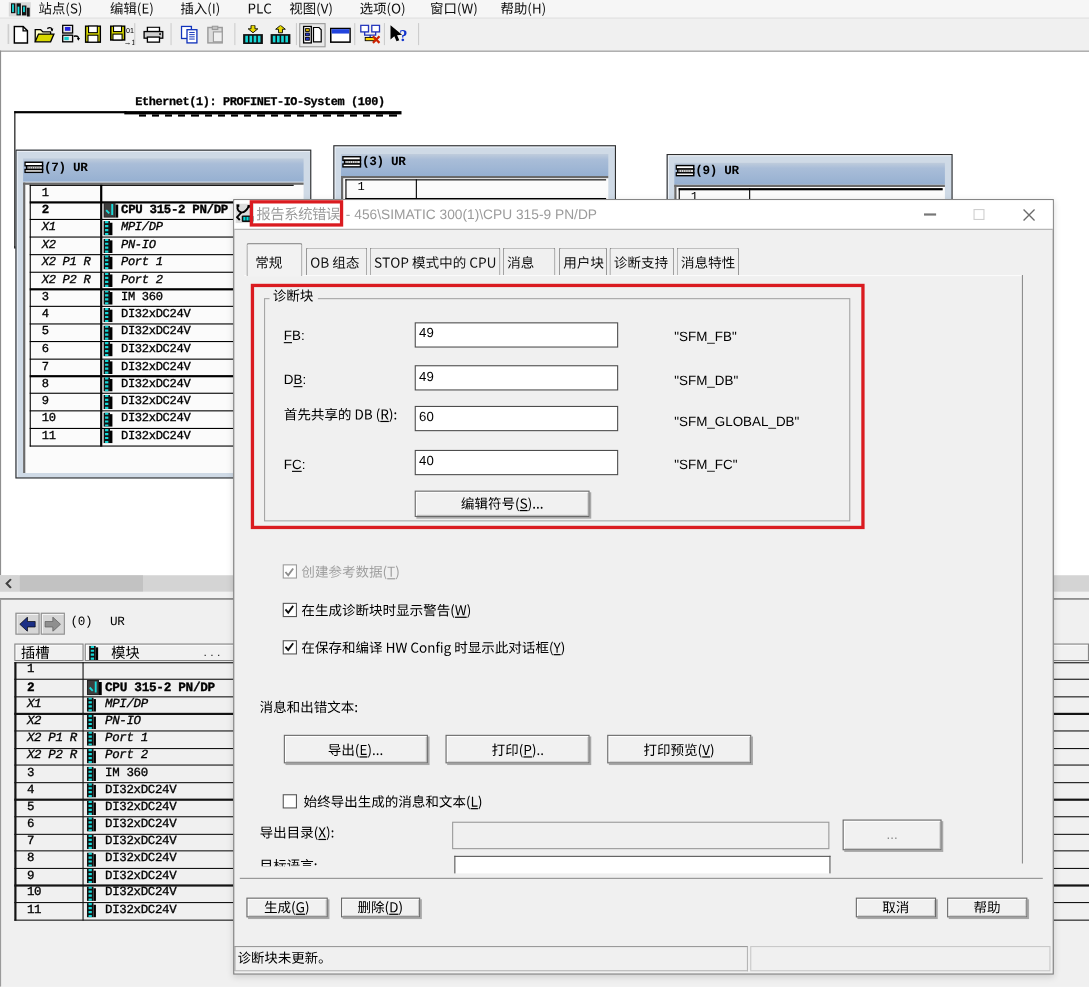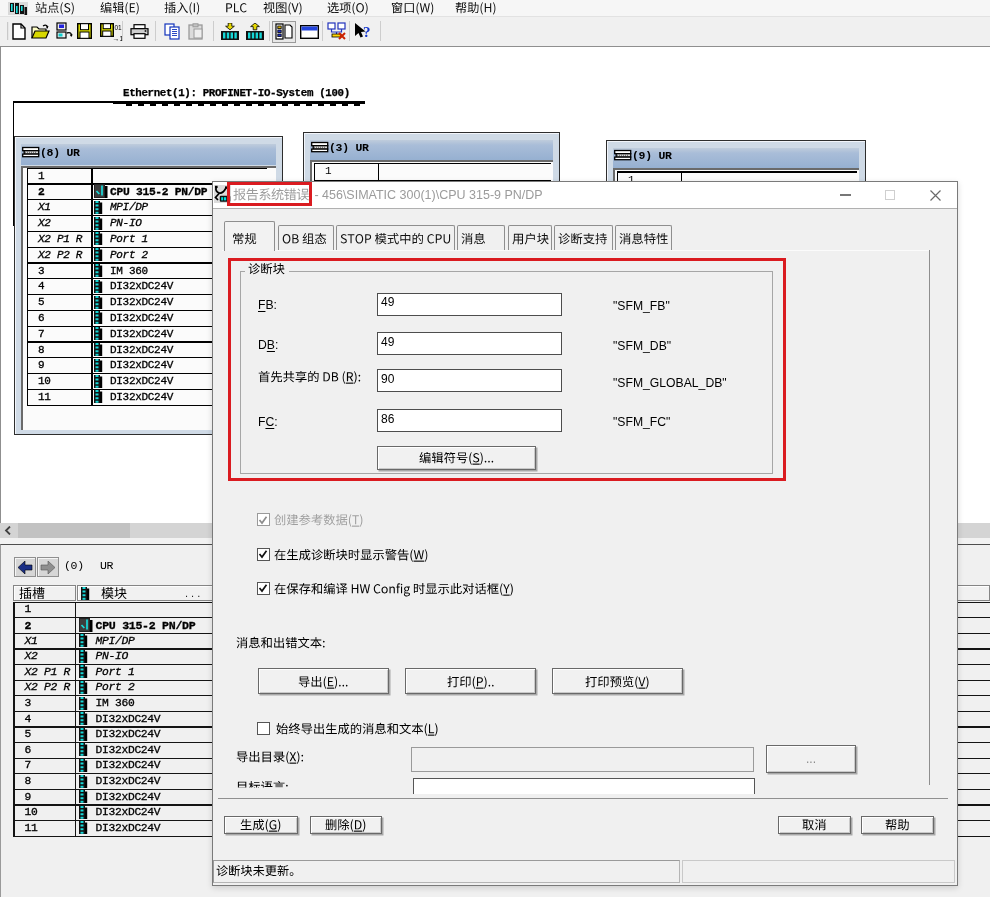--- a/index.html
+++ b/index.html
@@ -144,21 +144,21 @@
 <div style="position:absolute;left:12.5px;top:101px;width:1.6px;height:124px;background:#000"></div>
 <div style="position:absolute;left:12.5px;top:224px;width:5px;height:1.6px;background:#000"></div>
 <div style="position:absolute;left:14px;top:136px;width:269px;height:299px;background:#cfdae6;border:1.2px solid #2e2e2e;box-shadow:inset 1px 1px 0 #f2f5fa"></div>
 <div style="position:absolute;left:21px;top:143.5px;width:255px;height:21.5px;background:linear-gradient(#bfccdc 0px,#a9bdd8 5px,#96b0d1)"></div>
 <svg style="position:absolute;left:21.5px;top:146px" width="19" height="12" viewBox="0 0 19 12">
       <rect x="0.7" y="1.5" width="16" height="3.2" fill="#fff" stroke="#000" stroke-width="1.3"></rect>
       <rect x="2.2" y="4.7" width="14.5" height="3.4" fill="#d9d9d9" stroke="#000" stroke-width="1.3"></rect>
       <path d="M3.5 5.5v2M5.5 5.5v2M7.5 5.5v2M9.5 5.5v2M11.5 5.5v2M13.5 5.5v2" stroke="#555" stroke-width="0.7"></path>
       <rect x="0.7" y="8.1" width="16" height="2.6" fill="#fff" stroke="#000" stroke-width="1.3"></rect>
     </svg>
-<div style="position:absolute;left:40px;top:146px;font-family:&quot;Liberation Mono&quot;,monospace;font-size:11.5px;font-weight:bold;letter-spacing:-0.3px;color:#000">(8) UR</div>
+<div style="position:absolute;left:40px;top:146px;font-family:&quot;Liberation Mono&quot;,monospace;font-size:11.5px;font-weight:bold;letter-spacing:-0.3px;color:#000">(7) UR</div>
 <div style="position:absolute;left:21px;top:165.5px;width:255px;height:264.5px;background:#fbfbfb;border-top:2px solid #6a6a6a;border-left:2px solid #6a6a6a"></div>
 <div style="position:absolute;left:26.5px;top:167.5px;width:240px;height:1.6px;background:#000"></div>
 <div style="position:absolute;left:26.5px;top:183.3px;width:240px;height:1.4px;background:#000"></div>
 <div style="position:absolute;left:26.5px;top:199.1px;width:240px;height:1.4px;background:#000"></div>
 <div style="position:absolute;left:26.5px;top:214.9px;width:240px;height:1.4px;background:#000"></div>
 <div style="position:absolute;left:26.5px;top:230.7px;width:240px;height:1.4px;background:#000"></div>
 <div style="position:absolute;left:26.5px;top:246.5px;width:240px;height:1.4px;background:#000"></div>
 <div style="position:absolute;left:26.5px;top:262.3px;width:240px;height:1.4px;background:#000"></div>
 <div style="position:absolute;left:26.5px;top:278.1px;width:240px;height:1.4px;background:#000"></div>
 <div style="position:absolute;left:26.5px;top:293.9px;width:240px;height:1.4px;background:#000"></div>
@@ -516,25 +516,25 @@
 <div style="position:absolute;z-index:11;left:613px;top:299px;font-family:&quot;Liberation Sans&quot;,sans-serif;font-size:12.2px;color:#000">"SFM_FB"</div>
 <div style="position:absolute;left:258px;top:337.5px;font-family:&quot;Liberation Sans&quot;,sans-serif;font-size:12.2px;color:#000;z-index:11;white-space:pre">D<span style="text-decoration:underline;text-underline-offset:2px">B</span>:</div>
 <div style="position:absolute;z-index:11;left:377px;top:332px;width:185px;height:23px;background:#fff;border:1px solid #4d4d4d"></div>
 <div style="position:absolute;z-index:11;left:381px;top:334.5px;font-family:&quot;Liberation Sans&quot;,sans-serif;font-size:12px;color:#000">49</div>
 <div style="position:absolute;z-index:11;left:613px;top:338.5px;font-family:&quot;Liberation Sans&quot;,sans-serif;font-size:12.2px;color:#000">"SFM_DB"</div>
 <svg style="position:absolute;left:258.0px;top:367.7px;z-index:11" width="105" height="18" viewBox="0 -13.3 105 18">
       <path d="M2.8 -4.6H9.5V-3.8H2.8ZM2.8 -2.6H9.5V-1.8H2.8ZM2.8 -0.5H9.6V0.3H2.8ZM0.7 -8.6H11.7V-7.8H0.7ZM2.1 -6.6H10.2V1.0H9.3V-5.8H3.0V1.0H2.1ZM5.7 -8.2 6.8 -8.1Q6.7 -7.6 6.5 -7.0Q6.3 -6.5 6.1 -6.1L5.2 -6.2Q5.3 -6.5 5.4 -6.8Q5.5 -7.2 5.6 -7.5Q5.6 -7.9 5.7 -8.2ZM8.6 -10.4 9.7 -10.1Q9.3 -9.6 8.9 -9.1Q8.6 -8.6 8.2 -8.3L7.4 -8.5Q7.6 -8.8 7.9 -9.1Q8.1 -9.4 8.3 -9.7Q8.5 -10.1 8.6 -10.4ZM2.8 -10.0 3.6 -10.4Q4.0 -10.1 4.3 -9.6Q4.6 -9.2 4.8 -8.9L3.9 -8.5Q3.8 -8.8 3.5 -9.2Q3.1 -9.7 2.8 -10.0Z M19.6 -4.4H20.5V-0.5Q20.5 -0.3 20.6 -0.2Q20.7 -0.1 21.0 -0.1Q21.1 -0.1 21.3 -0.1Q21.6 -0.1 21.8 -0.1Q22.1 -0.1 22.3 -0.1Q22.5 -0.1 22.6 -0.1Q22.8 -0.1 23.0 -0.2Q23.1 -0.4 23.1 -0.7Q23.2 -1.1 23.2 -1.9Q23.3 -1.9 23.4 -1.8Q23.6 -1.7 23.8 -1.7Q23.9 -1.6 24.0 -1.6Q24.0 -0.6 23.9 -0.1Q23.7 0.4 23.5 0.6Q23.2 0.8 22.7 0.8Q22.6 0.8 22.3 0.8Q22.1 0.8 21.8 0.8Q21.5 0.8 21.3 0.8Q21.0 0.8 20.9 0.8Q20.4 0.8 20.1 0.7Q19.8 0.6 19.7 0.3Q19.6 -0.0 19.6 -0.5ZM13.1 -5.0H23.9V-4.1H13.1ZM15.1 -8.4H23.0V-7.5H15.1ZM16.3 -4.4H17.2Q17.2 -3.4 17.0 -2.6Q16.8 -1.8 16.3 -1.1Q15.9 -0.4 15.3 0.1Q14.6 0.7 13.5 1.0Q13.4 0.9 13.3 0.8Q13.2 0.6 13.1 0.5Q13.0 0.4 12.9 0.3Q13.9 -0.0 14.5 -0.5Q15.2 -1.0 15.5 -1.6Q15.9 -2.2 16.0 -2.9Q16.2 -3.6 16.3 -4.4ZM15.3 -10.0 16.3 -9.9Q16.1 -9.2 15.8 -8.4Q15.5 -7.6 15.2 -6.9Q14.8 -6.2 14.4 -5.6Q14.3 -5.7 14.1 -5.8Q14.0 -5.9 13.8 -6.0Q13.7 -6.0 13.6 -6.1Q14.0 -6.6 14.3 -7.3Q14.7 -8.0 14.9 -8.7Q15.2 -9.4 15.3 -10.0ZM18.0 -10.3H18.9V-4.8H18.0Z M28.0 -10.2H29.0V-3.3H28.0ZM32.5 -10.2H33.5V-3.3H32.5ZM25.2 -3.9H36.4V-3.0H25.2ZM25.7 -7.7H35.9V-6.8H25.7ZM31.8 -1.8 32.6 -2.3Q33.2 -1.9 33.9 -1.4Q34.5 -0.9 35.1 -0.4Q35.7 0.0 36.1 0.4L35.2 1.0Q34.9 0.6 34.3 0.1Q33.7 -0.4 33.1 -0.9Q32.4 -1.4 31.8 -1.8ZM28.6 -2.3 29.6 -1.9Q29.2 -1.4 28.6 -0.9Q28.0 -0.3 27.4 0.2Q26.7 0.6 26.1 1.0Q26.0 0.9 25.9 0.8Q25.7 0.7 25.6 0.5Q25.5 0.4 25.4 0.3Q26.0 0.0 26.6 -0.4Q27.2 -0.9 27.8 -1.4Q28.3 -1.8 28.6 -2.3Z M37.6 -2.2H48.6V-1.4H37.6ZM38.7 -4.4H46.5V-3.7H38.7ZM42.5 -2.9H43.5V0.0Q43.5 0.4 43.4 0.6Q43.3 0.8 42.9 0.9Q42.6 1.0 42.1 1.0Q41.5 1.0 40.7 1.0Q40.6 0.8 40.6 0.6Q40.5 0.4 40.4 0.2Q40.8 0.2 41.2 0.3Q41.6 0.3 41.9 0.3Q42.2 0.3 42.3 0.3Q42.4 0.2 42.5 0.2Q42.5 0.1 42.5 0.0ZM46.3 -4.4H46.5L46.7 -4.5L47.4 -4.0Q46.8 -3.6 46.1 -3.3Q45.3 -3.0 44.6 -2.8Q43.8 -2.6 43.0 -2.4Q42.9 -2.5 42.8 -2.7Q42.7 -2.8 42.5 -2.9Q43.2 -3.1 43.9 -3.3Q44.6 -3.5 45.3 -3.8Q45.9 -4.0 46.3 -4.3ZM40.2 -7.0V-5.9H46.0V-7.0ZM39.2 -7.7H46.9V-5.2H39.2ZM37.7 -9.3H48.4V-8.5H37.7ZM42.2 -10.2 43.1 -10.4Q43.3 -10.1 43.5 -9.7Q43.7 -9.2 43.8 -8.9L42.8 -8.7Q42.7 -9.0 42.6 -9.4Q42.4 -9.9 42.2 -10.2Z M50.8 -8.4H54.6V-0.3H50.8V-1.1H53.7V-7.5H50.8ZM50.3 -8.4H51.1V0.7H50.3ZM50.8 -4.9H54.1V-4.1H50.8ZM52.1 -10.4 53.1 -10.2Q53.0 -9.6 52.7 -9.0Q52.5 -8.4 52.3 -8.0L51.6 -8.2Q51.7 -8.5 51.8 -8.9Q51.9 -9.3 52.0 -9.7Q52.1 -10.0 52.1 -10.4ZM56.3 -8.4H60.1V-7.5H56.3ZM59.8 -8.4H60.6Q60.6 -8.4 60.6 -8.3Q60.6 -8.2 60.6 -8.1Q60.6 -8.0 60.6 -7.9Q60.5 -5.8 60.5 -4.3Q60.4 -2.9 60.3 -1.9Q60.2 -1.0 60.1 -0.5Q60.0 0.0 59.8 0.2Q59.6 0.5 59.3 0.6Q59.1 0.7 58.8 0.7Q58.5 0.8 58.0 0.8Q57.5 0.8 56.9 0.7Q56.9 0.5 56.8 0.3Q56.8 0.0 56.6 -0.2Q57.2 -0.1 57.7 -0.1Q58.2 -0.1 58.5 -0.1Q58.6 -0.1 58.8 -0.1Q58.9 -0.2 59.0 -0.3Q59.1 -0.5 59.3 -1.0Q59.4 -1.5 59.5 -2.4Q59.5 -3.3 59.6 -4.7Q59.7 -6.2 59.8 -8.2ZM56.6 -10.4 57.4 -10.2Q57.2 -9.3 56.9 -8.4Q56.6 -7.5 56.2 -6.7Q55.8 -6.0 55.4 -5.4Q55.3 -5.4 55.2 -5.5Q55.1 -5.6 54.9 -5.7Q54.8 -5.8 54.7 -5.9Q55.1 -6.4 55.4 -7.2Q55.8 -7.9 56.1 -8.7Q56.4 -9.5 56.6 -10.4ZM56.0 -5.2 56.7 -5.6Q57.1 -5.2 57.4 -4.7Q57.8 -4.2 58.1 -3.7Q58.5 -3.2 58.7 -2.8L57.9 -2.3Q57.7 -2.7 57.4 -3.2Q57.1 -3.7 56.7 -4.2Q56.3 -4.8 56.0 -5.2Z M65.5 0.0V-9.0H67.7Q69.1 -9.0 70.1 -8.5Q71.0 -8.0 71.5 -7.0Q72.0 -6.0 72.0 -4.5Q72.0 -3.1 71.5 -2.1Q71.0 -1.1 70.1 -0.5Q69.2 0.0 67.8 0.0ZM66.6 -0.9H67.7Q68.7 -0.9 69.4 -1.4Q70.1 -1.8 70.5 -2.6Q70.8 -3.4 70.8 -4.5Q70.8 -5.7 70.5 -6.5Q70.1 -7.3 69.4 -7.7Q68.7 -8.1 67.7 -8.1H66.6Z M74.0 0.0V-9.0H76.6Q77.5 -9.0 78.2 -8.8Q78.9 -8.6 79.3 -8.1Q79.7 -7.6 79.7 -6.8Q79.7 -6.4 79.6 -6.0Q79.4 -5.6 79.1 -5.3Q78.8 -5.0 78.4 -4.9V-4.8Q79.2 -4.6 79.7 -4.1Q80.2 -3.6 80.2 -2.6Q80.2 -1.8 79.8 -1.2Q79.4 -0.6 78.6 -0.3Q77.8 0.0 76.8 0.0ZM75.1 -5.2H76.4Q77.6 -5.2 78.1 -5.6Q78.6 -6.0 78.6 -6.7Q78.6 -7.5 78.1 -7.8Q77.5 -8.1 76.5 -8.1H75.1ZM75.1 -0.9H76.7Q77.8 -0.9 78.5 -1.3Q79.1 -1.8 79.1 -2.7Q79.1 -3.5 78.5 -3.9Q77.8 -4.3 76.7 -4.3H75.1Z M86.5 2.4Q85.6 1.0 85.2 -0.5Q84.7 -2.0 84.7 -3.8Q84.7 -5.6 85.2 -7.2Q85.6 -8.7 86.5 -10.1L87.2 -9.7Q86.4 -8.4 86.0 -6.9Q85.6 -5.4 85.6 -3.8Q85.6 -2.3 86.0 -0.7Q86.4 0.8 87.2 2.1Z M88.9 0.0V-9.0H91.8Q92.7 -9.0 93.4 -8.8Q94.1 -8.5 94.5 -8.0Q94.9 -7.4 94.9 -6.5Q94.9 -5.6 94.5 -5.0Q94.1 -4.4 93.4 -4.1Q92.7 -3.8 91.8 -3.8H90.1V0.0ZM90.1 -4.7H91.6Q92.7 -4.7 93.2 -5.2Q93.8 -5.6 93.8 -6.5Q93.8 -7.4 93.2 -7.7Q92.7 -8.1 91.6 -8.1H90.1ZM93.9 0.0 91.5 -4.1 92.4 -4.7 95.2 0.0Z M96.7 2.4 96.0 2.1Q96.8 0.8 97.2 -0.7Q97.6 -2.3 97.6 -3.8Q97.6 -5.4 97.2 -6.9Q96.8 -8.4 96.0 -9.7L96.7 -10.1Q97.6 -8.7 98.1 -7.2Q98.6 -5.6 98.6 -3.8Q98.6 -2.0 98.1 -0.5Q97.6 1.0 96.7 2.4Z M101.4 -4.8Q101.1 -4.8 100.8 -5.0Q100.6 -5.3 100.6 -5.7Q100.6 -6.0 100.8 -6.3Q101.1 -6.5 101.4 -6.5Q101.7 -6.5 102.0 -6.3Q102.2 -6.0 102.2 -5.7Q102.2 -5.3 102.0 -5.0Q101.7 -4.8 101.4 -4.8ZM101.4 0.2Q101.1 0.2 100.8 -0.1Q100.6 -0.3 100.6 -0.7Q100.6 -1.1 100.8 -1.3Q101.1 -1.6 101.4 -1.6Q101.7 -1.6 102.0 -1.3Q102.2 -1.1 102.2 -0.7Q102.2 -0.3 102.0 -0.1Q101.7 0.2 101.4 0.2Z" fill="#000"></path>
       <rect x="87.7" y="1.3" width="7.8" height="1.1" fill="#000"></rect>
     </svg>
 <div style="position:absolute;z-index:11;left:377px;top:369px;width:185px;height:23px;background:#fff;border:1px solid #4d4d4d"></div>
-<div style="position:absolute;z-index:11;left:381px;top:371.5px;font-family:&quot;Liberation Sans&quot;,sans-serif;font-size:12px;color:#000">90</div>
+<div style="position:absolute;z-index:11;left:381px;top:371.5px;font-family:&quot;Liberation Sans&quot;,sans-serif;font-size:12px;color:#000">60</div>
 <div style="position:absolute;z-index:11;left:613px;top:375.5px;font-family:&quot;Liberation Sans&quot;,sans-serif;font-size:12.2px;color:#000">"SFM_GLOBAL_DB"</div>
 <div style="position:absolute;left:258px;top:414.5px;font-family:&quot;Liberation Sans&quot;,sans-serif;font-size:12.2px;color:#000;z-index:11;white-space:pre">F<span style="text-decoration:underline;text-underline-offset:2px">C</span>:</div>
 <div style="position:absolute;z-index:11;left:377px;top:409px;width:185px;height:23px;background:#fff;border:1px solid #4d4d4d"></div>
-<div style="position:absolute;z-index:11;left:381px;top:411.5px;font-family:&quot;Liberation Sans&quot;,sans-serif;font-size:12px;color:#000">86</div>
+<div style="position:absolute;z-index:11;left:381px;top:411.5px;font-family:&quot;Liberation Sans&quot;,sans-serif;font-size:12px;color:#000">40</div>
 <div style="position:absolute;z-index:11;left:613px;top:414.5px;font-family:&quot;Liberation Sans&quot;,sans-serif;font-size:12.2px;color:#000">"SFM_FC"</div>
 <div style="position:absolute;z-index:11;left:377px;top:446px;width:159px;height:23.5px;background:#f1f1f1;border:1px solid #696969;box-shadow:inset 1px 1px 0 #ffffff,inset -1px -1px 0 #c9c9c9,1.5px 1.5px 0 #a8a8a8"></div>
 <svg style="position:absolute;left:418.9px;top:448.7px;z-index:11" width="77" height="18" viewBox="0 -13.3 77 18">
       <path d="M0.8 -2.2Q0.8 -2.3 0.8 -2.5Q0.7 -2.6 0.7 -2.8Q0.6 -2.9 0.6 -3.1Q0.7 -3.1 1.0 -3.3Q1.2 -3.5 1.4 -3.9Q1.6 -4.1 1.8 -4.4Q2.1 -4.8 2.4 -5.4Q2.8 -5.9 3.1 -6.5Q3.4 -7.1 3.7 -7.8L4.5 -7.3Q4.0 -6.5 3.5 -5.7Q3.0 -4.8 2.5 -4.1Q2.0 -3.3 1.4 -2.7V-2.7Q1.4 -2.7 1.3 -2.6Q1.3 -2.6 1.1 -2.5Q1.0 -2.5 0.9 -2.4Q0.8 -2.3 0.8 -2.2ZM0.8 -2.2 0.8 -3.0 1.2 -3.3 4.1 -3.9Q4.1 -3.7 4.1 -3.5Q4.1 -3.3 4.2 -3.1Q3.1 -2.9 2.5 -2.8Q1.9 -2.6 1.6 -2.5Q1.2 -2.4 1.1 -2.4Q0.9 -2.3 0.8 -2.2ZM0.8 -5.2Q0.7 -5.3 0.7 -5.4Q0.6 -5.6 0.6 -5.8Q0.5 -5.9 0.5 -6.0Q0.6 -6.1 0.8 -6.3Q0.9 -6.5 1.1 -6.8Q1.2 -7.0 1.4 -7.3Q1.6 -7.7 1.8 -8.2Q2.0 -8.7 2.3 -9.2Q2.5 -9.8 2.6 -10.3L3.5 -10.0Q3.2 -9.2 2.9 -8.5Q2.5 -7.7 2.1 -7.0Q1.7 -6.3 1.3 -5.7V-5.7Q1.3 -5.7 1.2 -5.6Q1.1 -5.6 1.0 -5.5Q0.9 -5.4 0.8 -5.4Q0.8 -5.3 0.8 -5.2ZM0.8 -5.2 0.7 -5.9 1.2 -6.2 3.3 -6.4Q3.3 -6.2 3.2 -6.0Q3.2 -5.8 3.2 -5.6Q2.5 -5.5 2.0 -5.5Q1.6 -5.4 1.3 -5.4Q1.1 -5.3 1.0 -5.3Q0.8 -5.2 0.8 -5.2ZM0.5 -0.7Q1.2 -0.9 2.1 -1.3Q3.1 -1.6 4.1 -2.0L4.3 -1.3Q3.3 -0.9 2.4 -0.5Q1.5 -0.1 0.7 0.2ZM7.7 -4.6H8.3V0.6H7.7ZM9.2 -4.7H9.8V0.6H9.2ZM10.7 -5.1H11.4V0.1Q11.4 0.3 11.4 0.5Q11.3 0.7 11.2 0.8Q11.0 0.9 10.8 0.9Q10.6 0.9 10.2 0.9Q10.2 0.7 10.1 0.5Q10.1 0.3 10.0 0.2Q10.2 0.2 10.4 0.2Q10.5 0.2 10.6 0.2Q10.7 0.2 10.7 0.1ZM5.1 -9.0H5.9V-6.3Q5.9 -5.6 5.9 -4.7Q5.8 -3.8 5.7 -2.8Q5.6 -1.8 5.3 -0.9Q5.0 0.0 4.6 0.8Q4.5 0.7 4.4 0.6Q4.2 0.5 4.1 0.4Q4.0 0.3 3.9 0.3Q4.3 -0.5 4.5 -1.3Q4.8 -2.2 4.9 -3.1Q5.0 -4.0 5.1 -4.8Q5.1 -5.6 5.1 -6.3ZM5.5 -9.0H11.3V-6.1H5.5V-6.9H10.5V-8.2H5.5ZM5.9 -5.1H11.1V-4.3H6.7V0.9H5.9ZM6.3 -2.5H11.0V-1.8H6.3ZM7.4 -10.2 8.3 -10.4Q8.5 -10.1 8.7 -9.6Q8.9 -9.2 9.0 -8.9L8.1 -8.6Q8.0 -8.9 7.8 -9.4Q7.6 -9.8 7.4 -10.2Z M12.9 -8.9H17.4V-8.0H12.9ZM15.3 -7.0H16.2V0.9H15.3ZM12.8 -2.1Q13.4 -2.1 14.1 -2.3Q14.9 -2.4 15.8 -2.6Q16.6 -2.7 17.5 -2.9L17.6 -2.1Q16.3 -1.8 15.1 -1.6Q13.9 -1.3 13.0 -1.2ZM13.3 -4.1Q13.3 -4.2 13.2 -4.3Q13.2 -4.5 13.1 -4.6Q13.1 -4.8 13.0 -4.9Q13.2 -4.9 13.3 -5.2Q13.4 -5.5 13.6 -5.9Q13.7 -6.1 13.8 -6.5Q14.0 -7.0 14.1 -7.6Q14.3 -8.2 14.5 -8.9Q14.6 -9.6 14.7 -10.3L15.6 -10.1Q15.4 -9.2 15.2 -8.2Q14.9 -7.2 14.6 -6.3Q14.2 -5.3 13.9 -4.6V-4.6Q13.9 -4.6 13.8 -4.5Q13.7 -4.5 13.6 -4.4Q13.5 -4.3 13.4 -4.2Q13.3 -4.2 13.3 -4.1ZM13.3 -4.1V-4.9L13.8 -5.1H17.3V-4.3H14.2Q13.9 -4.3 13.6 -4.2Q13.4 -4.2 13.3 -4.1ZM22.3 -6.4H23.2V1.0H22.3ZM19.1 -9.2V-8.0H22.4V-9.2ZM18.2 -9.9H23.3V-7.3H18.2ZM17.5 -6.6H24.0V-5.8H17.5ZM18.7 -4.7H22.6V-4.0H18.7ZM18.7 -3.0H22.6V-2.3H18.7ZM18.3 -6.4H19.2V-0.8L18.3 -0.7ZM17.2 -0.9Q18.1 -1.0 19.2 -1.1Q20.3 -1.1 21.6 -1.2Q22.8 -1.3 24.1 -1.4L24.1 -0.6Q22.9 -0.5 21.7 -0.4Q20.4 -0.3 19.3 -0.3Q18.2 -0.2 17.4 -0.1Z M28.7 -5.3H36.2V-4.5H28.7ZM27.8 -6.8 28.7 -6.5Q28.3 -5.7 27.8 -5.0Q27.4 -4.2 26.8 -3.6Q26.3 -3.0 25.7 -2.5Q25.7 -2.6 25.6 -2.7Q25.5 -2.8 25.3 -3.0Q25.2 -3.1 25.1 -3.2Q25.6 -3.6 26.1 -4.2Q26.6 -4.8 27.1 -5.4Q27.5 -6.1 27.8 -6.8ZM33.6 -6.7H34.5V-0.2Q34.5 0.2 34.4 0.5Q34.3 0.7 34.0 0.8Q33.7 0.9 33.1 0.9Q32.5 1.0 31.7 1.0Q31.7 0.8 31.6 0.5Q31.5 0.2 31.4 0.1Q31.8 0.1 32.2 0.1Q32.6 0.1 32.9 0.1Q33.2 0.1 33.3 0.1Q33.5 0.1 33.6 0.0Q33.6 -0.0 33.6 -0.2ZM26.7 -9.2H30.4V-8.4H26.7ZM31.4 -9.2H36.1V-8.4H31.4ZM26.8 -10.4 27.7 -10.2Q27.5 -9.5 27.2 -8.8Q26.9 -8.2 26.5 -7.6Q26.2 -7.0 25.8 -6.6Q25.7 -6.7 25.6 -6.8Q25.5 -6.9 25.3 -7.0Q25.2 -7.1 25.0 -7.1Q25.6 -7.7 26.1 -8.6Q26.6 -9.4 26.8 -10.4ZM31.7 -10.4 32.6 -10.2Q32.2 -9.1 31.7 -8.2Q31.2 -7.3 30.6 -6.7Q30.5 -6.8 30.4 -6.9Q30.2 -7.0 30.1 -7.1Q29.9 -7.2 29.8 -7.2Q30.4 -7.8 30.9 -8.6Q31.4 -9.4 31.7 -10.4ZM27.5 -8.5 28.3 -8.8Q28.5 -8.3 28.8 -7.8Q29.0 -7.3 29.2 -7.0L28.4 -6.7Q28.2 -7.0 28.0 -7.6Q27.7 -8.1 27.5 -8.5ZM32.5 -8.5 33.3 -8.8Q33.6 -8.4 33.9 -8.0Q34.2 -7.5 34.4 -7.2L33.6 -6.9Q33.4 -7.2 33.1 -7.7Q32.8 -8.1 32.5 -8.5ZM29.5 -3.4 30.2 -3.8Q30.5 -3.4 30.8 -3.0Q31.1 -2.5 31.4 -2.1Q31.6 -1.7 31.8 -1.4L31.0 -0.9Q30.9 -1.2 30.6 -1.7Q30.3 -2.1 30.0 -2.6Q29.7 -3.0 29.5 -3.4ZM26.9 -4.7 27.8 -5.6 27.8 -5.6V1.0H26.9Z M40.1 -9.0V-7.3H46.0V-9.0ZM39.2 -9.8H46.9V-6.5H39.2ZM37.7 -5.4H48.4V-4.6H37.7ZM40.0 -3.2H46.2V-2.3H40.0ZM46.0 -3.2H46.9Q46.9 -3.2 46.9 -3.1Q46.9 -3.0 46.9 -2.9Q46.9 -2.8 46.9 -2.8Q46.7 -1.7 46.6 -1.1Q46.4 -0.4 46.2 0.0Q46.1 0.4 45.8 0.6Q45.6 0.8 45.4 0.9Q45.1 0.9 44.8 1.0Q44.4 1.0 43.9 1.0Q43.3 1.0 42.7 0.9Q42.7 0.7 42.6 0.5Q42.5 0.2 42.4 0.0Q43.0 0.1 43.6 0.1Q44.2 0.1 44.5 0.1Q44.7 0.1 44.8 0.1Q45.0 0.1 45.1 0.0Q45.2 -0.1 45.4 -0.5Q45.5 -0.8 45.7 -1.5Q45.8 -2.1 46.0 -3.1ZM40.4 -5.0 41.3 -4.9Q41.2 -4.5 41.1 -4.0Q40.9 -3.5 40.7 -3.1Q40.6 -2.7 40.5 -2.4H39.4Q39.6 -2.7 39.7 -3.2Q39.9 -3.6 40.1 -4.1Q40.2 -4.6 40.4 -5.0Z M52.1 2.4Q51.3 1.0 50.8 -0.5Q50.3 -2.0 50.3 -3.8Q50.3 -5.6 50.8 -7.2Q51.3 -8.7 52.1 -10.1L52.8 -9.7Q52.0 -8.4 51.7 -6.9Q51.3 -5.4 51.3 -3.8Q51.3 -2.3 51.7 -0.7Q52.0 0.8 52.8 2.1Z M57.1 0.2Q56.1 0.2 55.3 -0.2Q54.5 -0.6 53.9 -1.2L54.6 -2.0Q55.1 -1.5 55.8 -1.1Q56.4 -0.8 57.1 -0.8Q58.0 -0.8 58.5 -1.2Q59.0 -1.6 59.0 -2.3Q59.0 -2.8 58.8 -3.1Q58.6 -3.3 58.3 -3.5Q57.9 -3.7 57.5 -3.9L56.2 -4.5Q55.8 -4.7 55.4 -4.9Q54.9 -5.2 54.7 -5.7Q54.4 -6.1 54.4 -6.8Q54.4 -7.5 54.7 -8.0Q55.1 -8.6 55.7 -8.9Q56.4 -9.2 57.2 -9.2Q58.0 -9.2 58.7 -8.9Q59.4 -8.6 59.9 -8.1L59.3 -7.3Q58.8 -7.7 58.3 -8.0Q57.8 -8.2 57.2 -8.2Q56.4 -8.2 56.0 -7.8Q55.5 -7.5 55.5 -6.9Q55.5 -6.4 55.8 -6.2Q56.0 -5.9 56.3 -5.7Q56.7 -5.5 57.0 -5.4L58.3 -4.8Q58.8 -4.6 59.2 -4.3Q59.7 -4.0 59.9 -3.5Q60.2 -3.1 60.2 -2.4Q60.2 -1.7 59.8 -1.1Q59.4 -0.5 58.7 -0.2Q58.0 0.2 57.1 0.2Z M61.9 2.4 61.2 2.1Q62.0 0.8 62.4 -0.7Q62.8 -2.3 62.8 -3.8Q62.8 -5.4 62.4 -6.9Q62.0 -8.4 61.2 -9.7L61.9 -10.1Q62.8 -8.7 63.2 -7.2Q63.7 -5.6 63.7 -3.8Q63.7 -2.0 63.2 -0.5Q62.8 1.0 61.9 2.4Z M66.6 0.2Q66.2 0.2 66.0 -0.1Q65.7 -0.3 65.7 -0.7Q65.7 -1.1 66.0 -1.3Q66.2 -1.6 66.6 -1.6Q66.9 -1.6 67.1 -1.3Q67.4 -1.1 67.4 -0.7Q67.4 -0.3 67.1 -0.1Q66.9 0.2 66.6 0.2Z M70.0 0.2Q69.6 0.2 69.4 -0.1Q69.2 -0.3 69.2 -0.7Q69.2 -1.1 69.4 -1.3Q69.6 -1.6 70.0 -1.6Q70.3 -1.6 70.6 -1.3Q70.8 -1.1 70.8 -0.7Q70.8 -0.3 70.6 -0.1Q70.3 0.2 70.0 0.2Z M73.4 0.2Q73.1 0.2 72.8 -0.1Q72.6 -0.3 72.6 -0.7Q72.6 -1.1 72.8 -1.3Q73.1 -1.6 73.4 -1.6Q73.7 -1.6 74.0 -1.3Q74.2 -1.1 74.2 -0.7Q74.2 -0.3 74.0 -0.1Q73.7 0.2 73.4 0.2Z" fill="#000"></path>
       <rect x="53.4" y="1.3" width="7.3" height="1.1" fill="#000"></rect>
     </svg>
 <div style="position:absolute;z-index:11;left:256.5px;top:513px;width:13px;height:13px;background:#fff;border:1px solid #9a9a9a"></div>
 <svg style="position:absolute;left:258.0px;top:514.5px;z-index:11" width="10" height="10" viewBox="0 0 10 10">
       <path d="M1.5 5l2.5 3L8.5 1.8" stroke="#8c8c8c" stroke-width="1.7" fill="none"></path>
     </svg>

